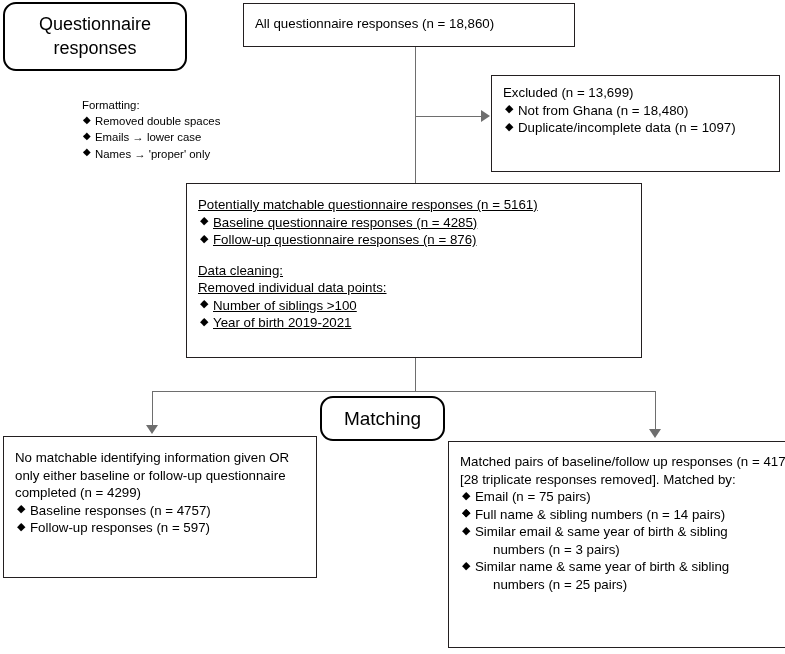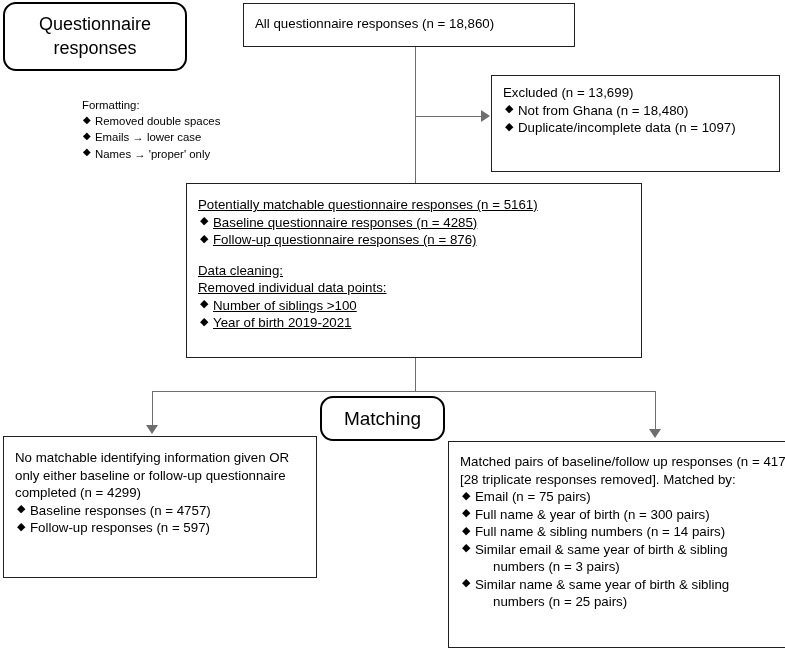--- a/index.html
+++ b/index.html
@@ -172,21 +172,21 @@
         <li><span class="bullet">◆</span><span>Follow-up responses (n = 597)</span></li>
       </ul>
     </div>
   </div>
 
   <div class="box" style="left:448px; top:441px; width:396px; height:207px;">
     <div class="boxtext" style="top:11px; right:10px;">
       <span class="hdr">Matched pairs of baseline/follow up responses (n = 417 pairs) [28 triplicate responses removed]. Matched by:</span>
       <ul class="bullets">
         <li><span class="bullet">◆</span><span>Email (n = 75 pairs)</span></li>
-        <li><span class="bullet">◆</span><span>Full name &amp; year of birth (n = 300 pairs)</span></li>
+        <li><span class="bullet">◆</span></li>
         <li><span class="bullet">◆</span><span>Full name &amp; sibling numbers (n = 14 pairs)</span></li>
         <li><span class="bullet">◆</span><span>Similar email &amp; same year of birth &amp; sibling</span><span class="sub">numbers (n = 3 pairs)</span></li>
         <li><span class="bullet">◆</span><span>Similar name &amp; same year of birth &amp; sibling</span><span class="sub">numbers (n = 25 pairs)</span></li>
       </ul>
     </div>
   </div>
 
   <div class="vline" style="left:415px; top:47px; height:136px;"></div>
 
   <div class="hline" style="left:415px; top:116px; width:66px;"></div>

